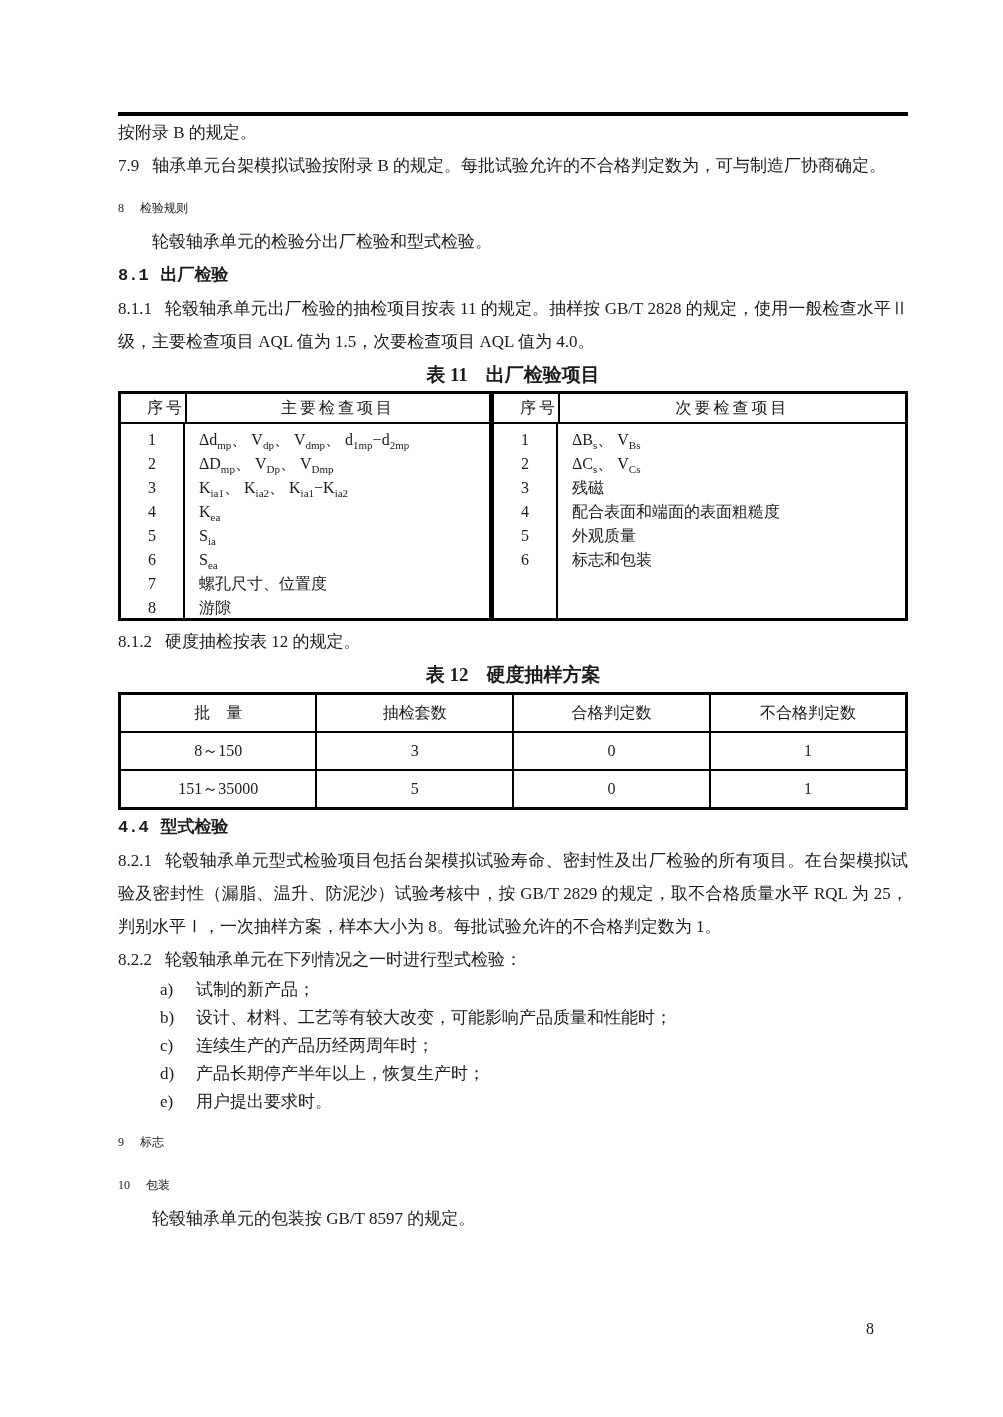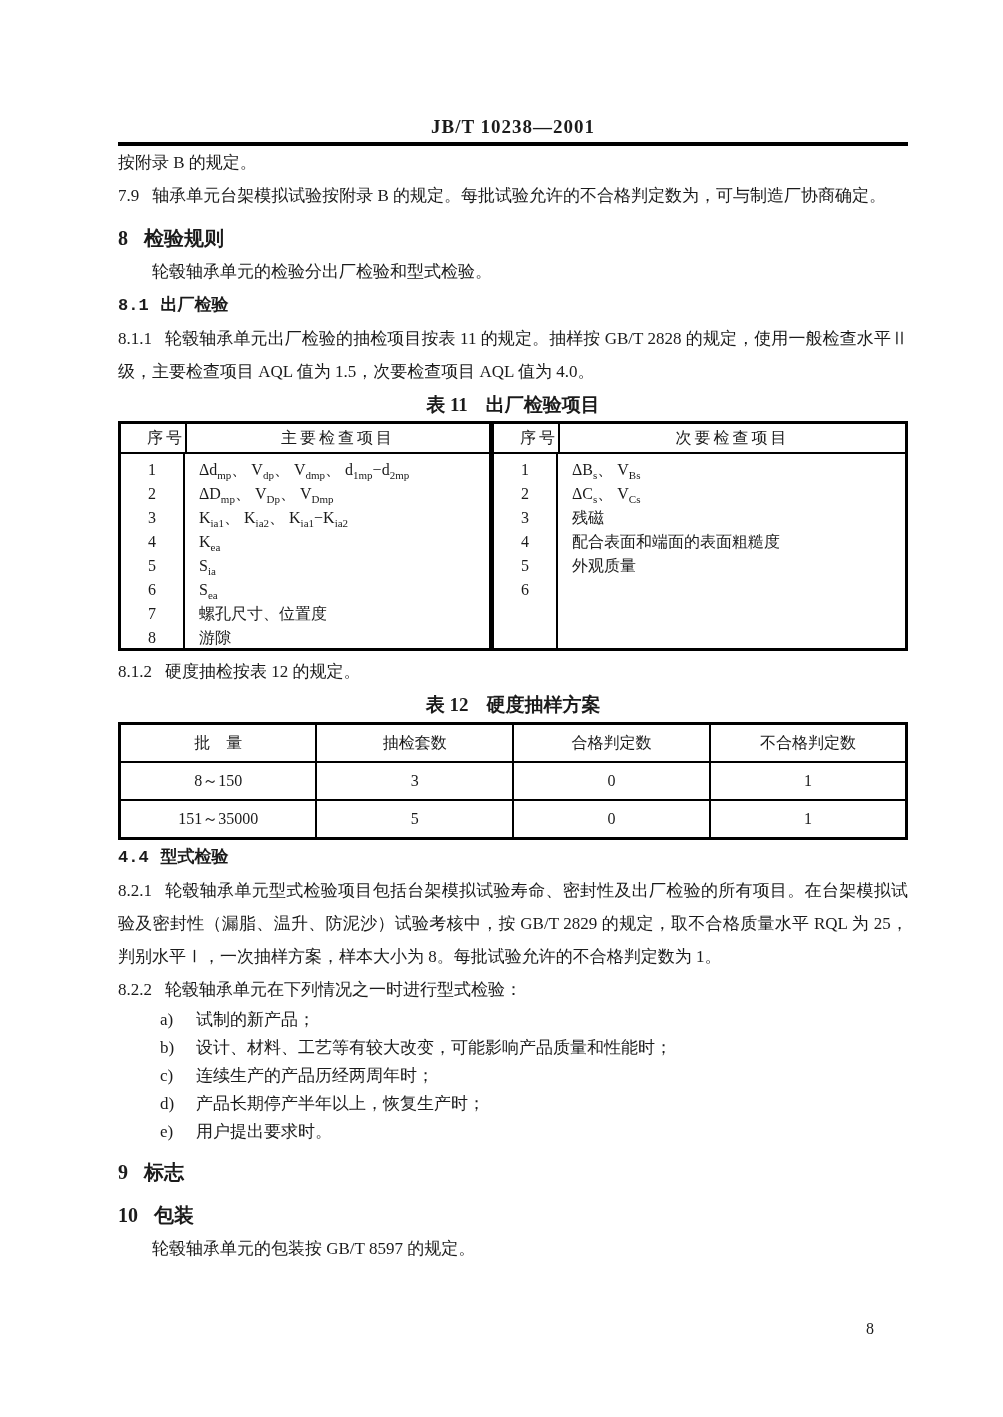--- a/index.html
+++ b/index.html
@@ -24,21 +24,21 @@
     letter-spacing:1px;
     height:30px; line-height:30px;
   }
   .rule { border-top:4px solid #000; height:0; }
   p { margin:0; font-size:17px; line-height:33px; text-align:justify; }
   .clause-num { margin-right:13px; white-space:nowrap; }
   .indent { text-indent:2em; }
   h2.sec {
     margin:10px 0 0 0;
     font-family:"Liberation Sans", sans-serif;
-    font-size:20px; font-weight:bold;
+    font-size:12px; font-weight:normal;
     line-height:33px;
   }
   h2.sec .clause-num { margin-right:16px; font-family:"Liberation Serif", serif; }
   h3.sec {
     margin:0;
     font-family:"Liberation Sans", sans-serif;
     font-size:17px; font-weight:bold;
     line-height:33px;
   }
   h3.sec .clause-num { margin-right:12px; font-family:Liberation Mono, monospace; }
@@ -85,21 +85,20 @@
     font-size:16px;
   } .mt10 { margin-top:10px; }
   .mt14 { margin-top:14px; } .mt4 { margin-top:4px; }
 </style>
 </head>
 <body>
 
 <div class="page">
   <div class="content">
 
-    <div class="doc-header">JB/T 10238—2001</div>
     <div class="rule"></div>
 
     <p>按附录 B 的规定。</p>
 
     <p><span class="clause-num">7.9</span><span>轴承单元台架模拟试验按附录 B 的规定。每批试验允许的不合格判定数为，可与制造厂协商确定。</span></p>
 
     <h2 class="sec"><span class="clause-num">8</span><span>检验规则</span></h2>
 
     <p class="indent">轮毂轴承单元的检验分出厂检验和型式检验。</p>
 
@@ -151,20 +150,21 @@
             <div class="num">4</div>
             <div class="num">5</div>
             <div class="num">6</div>
           </div>
           <div class="item-col">
             <div class="line">ΔB<sub>s</sub>、 V<sub>Bs</sub></div>
             <div class="line">ΔC<sub>s</sub>、 V<sub>Cs</sub></div>
             <div class="line">残磁</div>
             <div class="line">配合表面和端面的表面粗糙度</div>
             <div class="line">外观质量</div>
+            <div class="line">标志和包装</div>
           </div>
         </div>
       </div>
     </div>
 
     <p class="mt4"><span class="clause-num">8.1.2</span><span>硬度抽检按表 12 的规定。</span></p>
 
     <div class="tbl-caption"><span class="cap-num">表 12</span><span>硬度抽样方案</span></div>
 
     <table class="tbl12">

